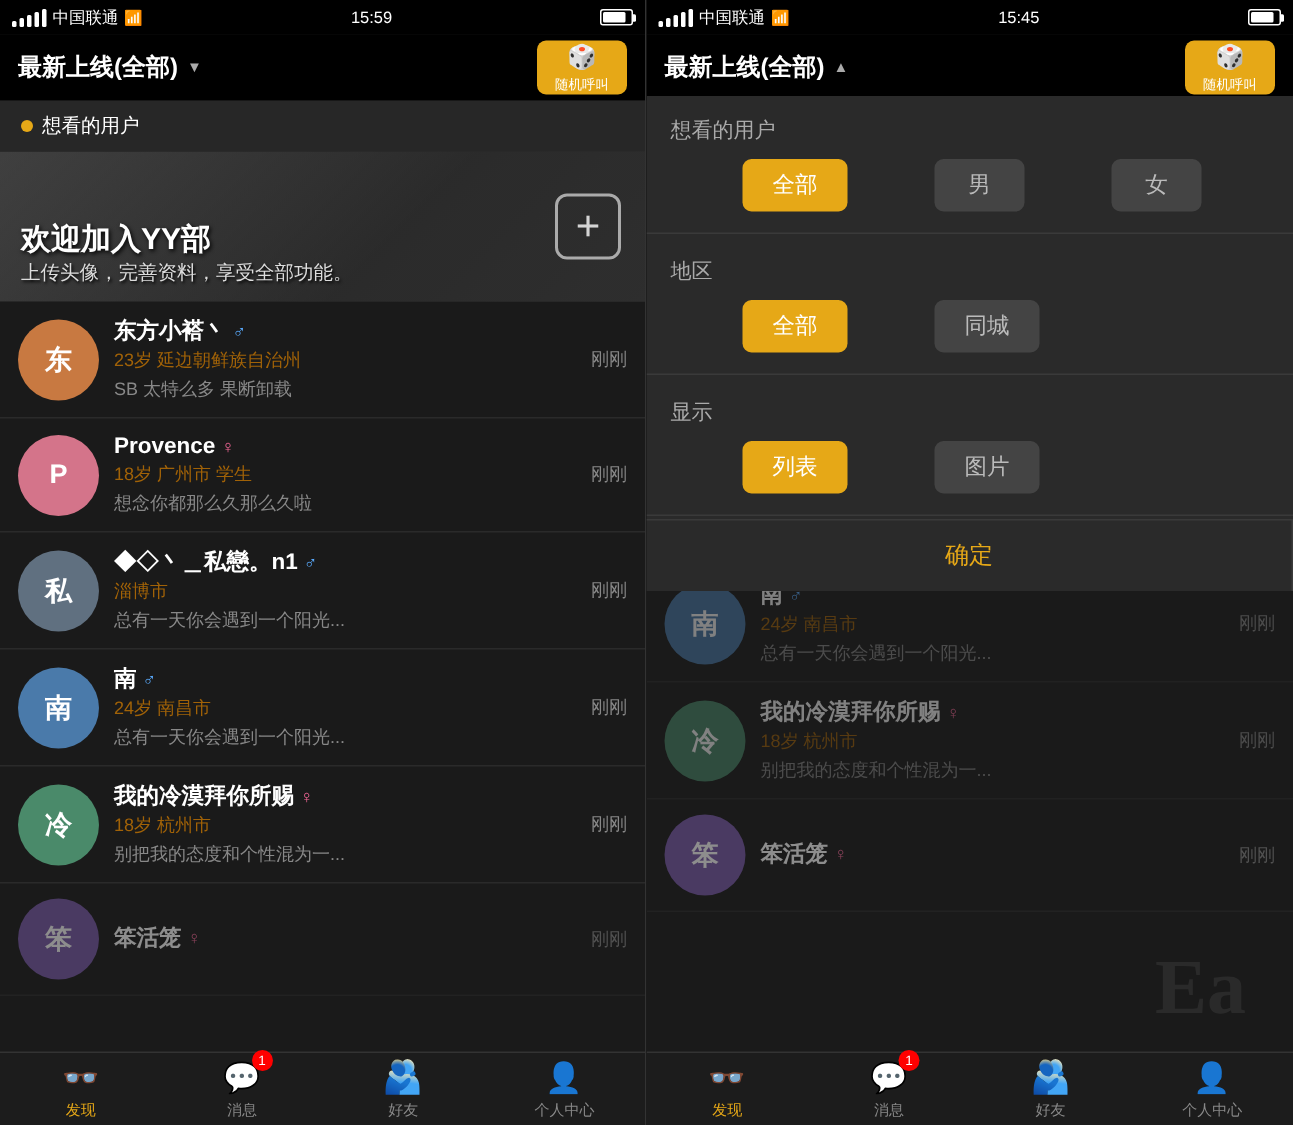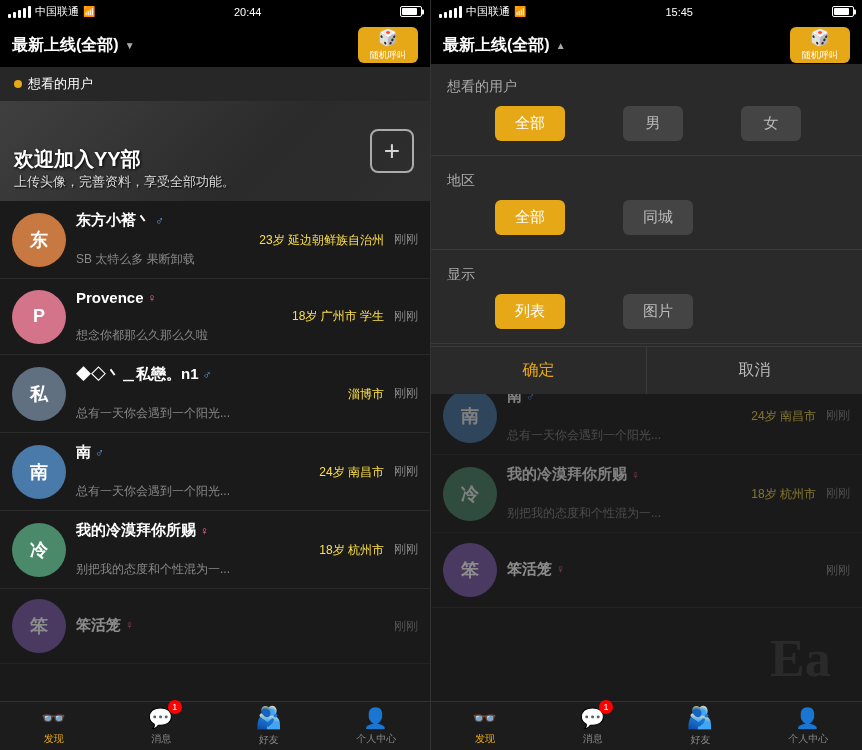--- a/index.html
+++ b/index.html
@@ -156,21 +156,21 @@
       font-size: 18px; color: #fff; font-weight: bold;
     }
     .user-info { flex: 1; min-width: 0; }
     .user-name-row {
       display: flex; align-items: center; gap: 4px;
       margin-bottom: 2px;
     }
     .user-name { color: #fff; font-size: 15px; font-weight: 600; }
     .gender-male { color: #5aabff; font-size: 12px; }
     .gender-female { color: #ff6b9d; font-size: 12px; }
-    .user-meta { color: #fde047; font-size: 12px; margin-bottom: 2px; text-align: right; }
+    .user-meta { color: #a16207; font-size: 12px; margin-bottom: 2px; }
     .user-status { color: #888; font-size: 12px; overflow: hidden; text-overflow: ellipsis; white-space: nowrap; }
     .time-badge { color: #888; font-size: 12px; flex-shrink: 0; }
 
     
     .user-item.dimmed {
       opacity: 0.45;
     }
 
     
     .tab-bar {
@@ -292,21 +292,21 @@
       <div class="signal-dots">
         <span style="height:4px"></span>
         <span style="height:6px"></span>
         <span style="height:8px"></span>
         <span style="height:10px"></span>
         <span style="height:12px"></span>
       </div>
       <span>中国联通</span>
       <span class="wifi-icon">📶</span>
     </div>
-    <span>20:44</span>
+    <span>15:59</span>
     <div class="status-right">
       <div class="battery">
         <div class="battery-fill"></div>
       </div>
     </div>
   </div>
 
   <div class="header">
     <div class="header-title">
       <span>最新上线(全部)</span>
@@ -504,21 +504,20 @@
       <div class="filter-label">显示</div>
       <div class="filter-options">
         <button class="filter-btn active">列表</button>
         <button class="filter-btn inactive">图片</button>
       </div>
     </div>
     <div class="filter-divider"></div>
 
     <div class="filter-actions">
       <button class="filter-confirm">确定</button>
-      <button class="filter-cancel">取消</button>
     </div>
   </div>
 
   <div class="content" style="margin-top: 0; padding-top: 310px;">
 
     <div class="user-item dimmed">
       <div class="avatar av-blue">
         <div class="avatar-inner">南</div>
       </div>
       <div class="user-info">

